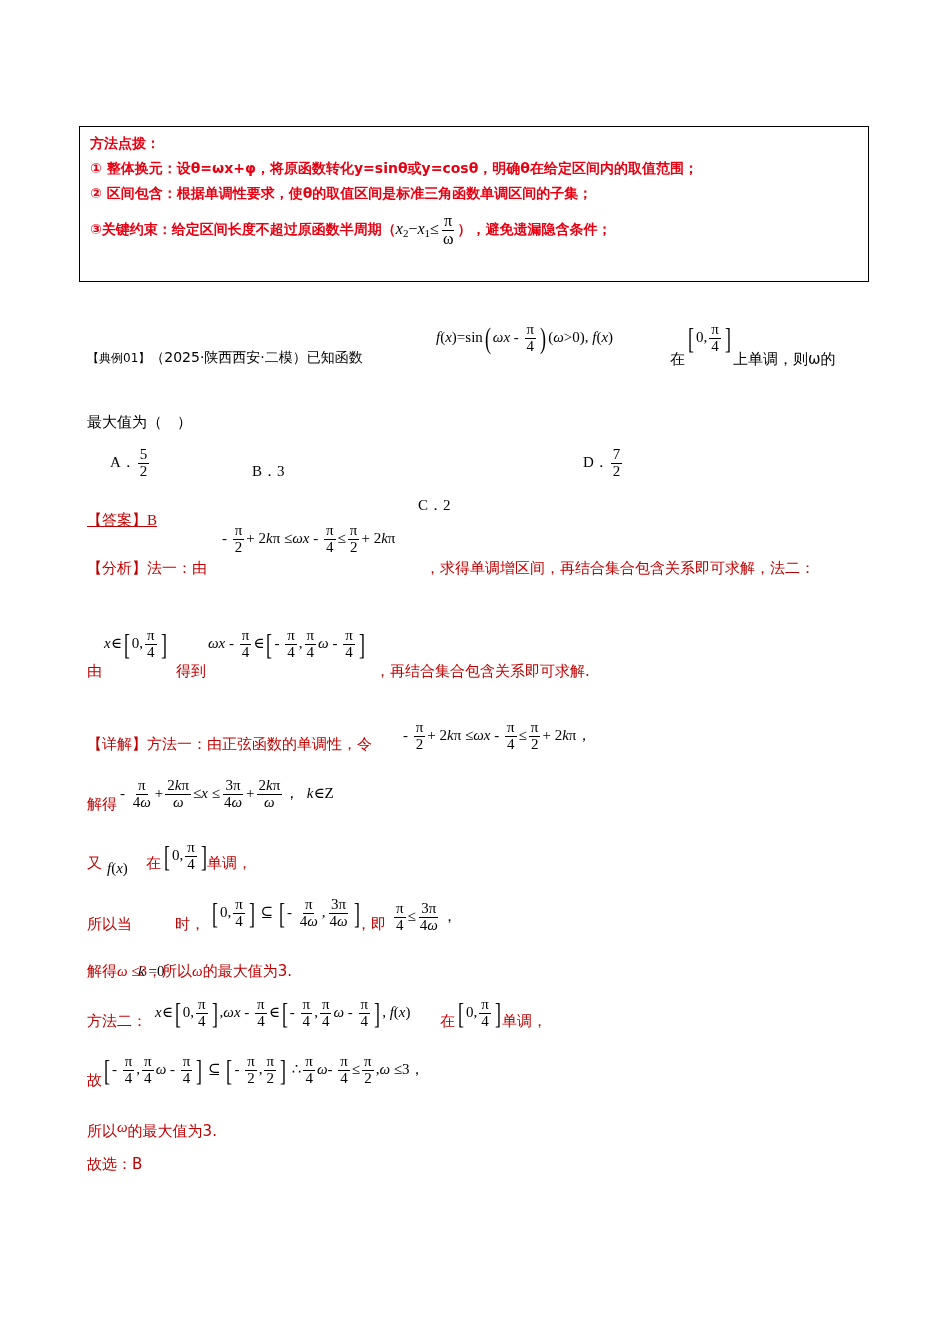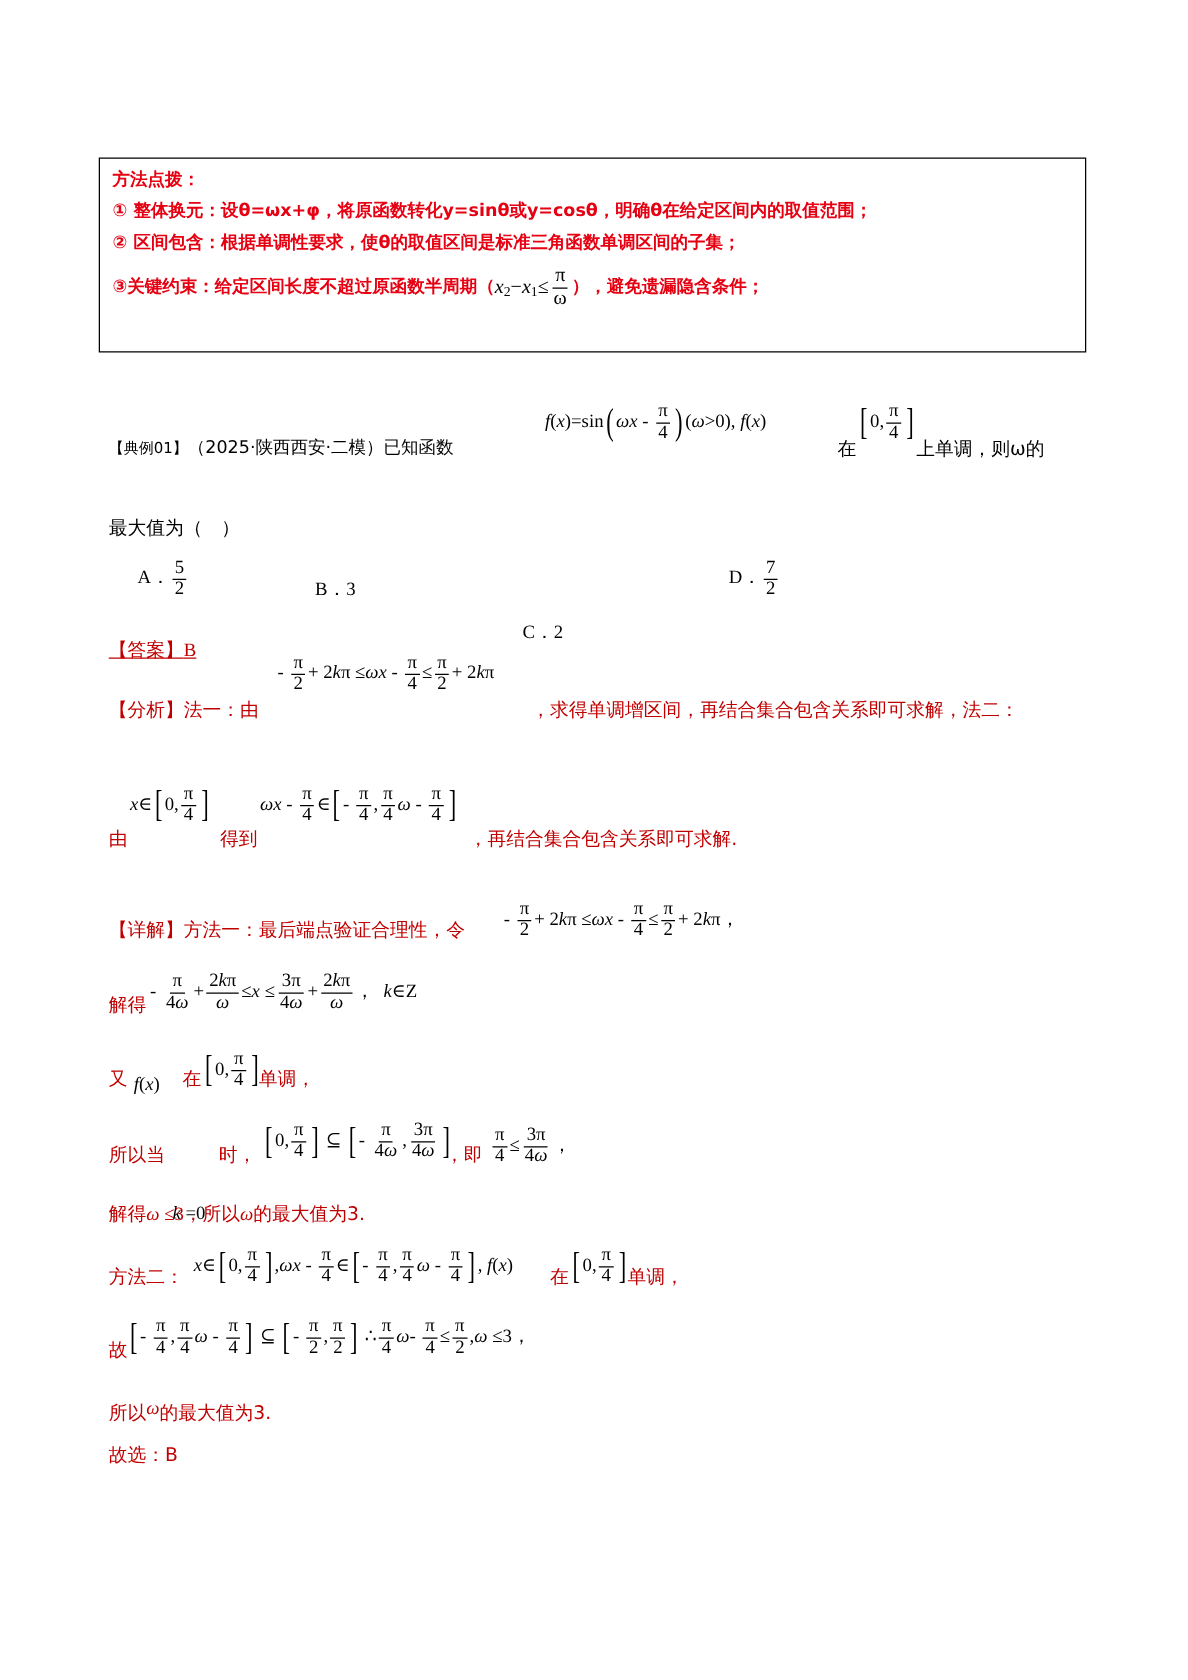--- a/index.html
+++ b/index.html
@@ -120,21 +120,21 @@
       <span class="num">π</span>
       <span class="den">4</span>
     </span><i>ω</i> - <span class="frac">
       <span class="num">π</span>
       <span class="den">4</span>
     </span><span class="brk">]</span>
 </div>
 <div class="abs txt red" style="left:375px; top:662px;">，再结合集合包含关系即可求解.</div>
 
 <div class="abs txt red" style="left:87px; top:735px;">
-  <span>【详解】</span><span>方法一：最后端点验证合理性，令</span>
+  <span>【详解】</span><span>方法一：由正弦函数的单调性，令</span>
 </div>
 <div class="abs math" style="left:403px; top:720px;">
   - <span class="frac">
       <span class="num">π</span>
       <span class="den">2</span>
     </span>+ 2<i>k</i>π ≤<i>ωx</i> - <span class="frac">
       <span class="num">π</span>
       <span class="den">4</span>
     </span>≤<span class="frac">
       <span class="num">π</span>

